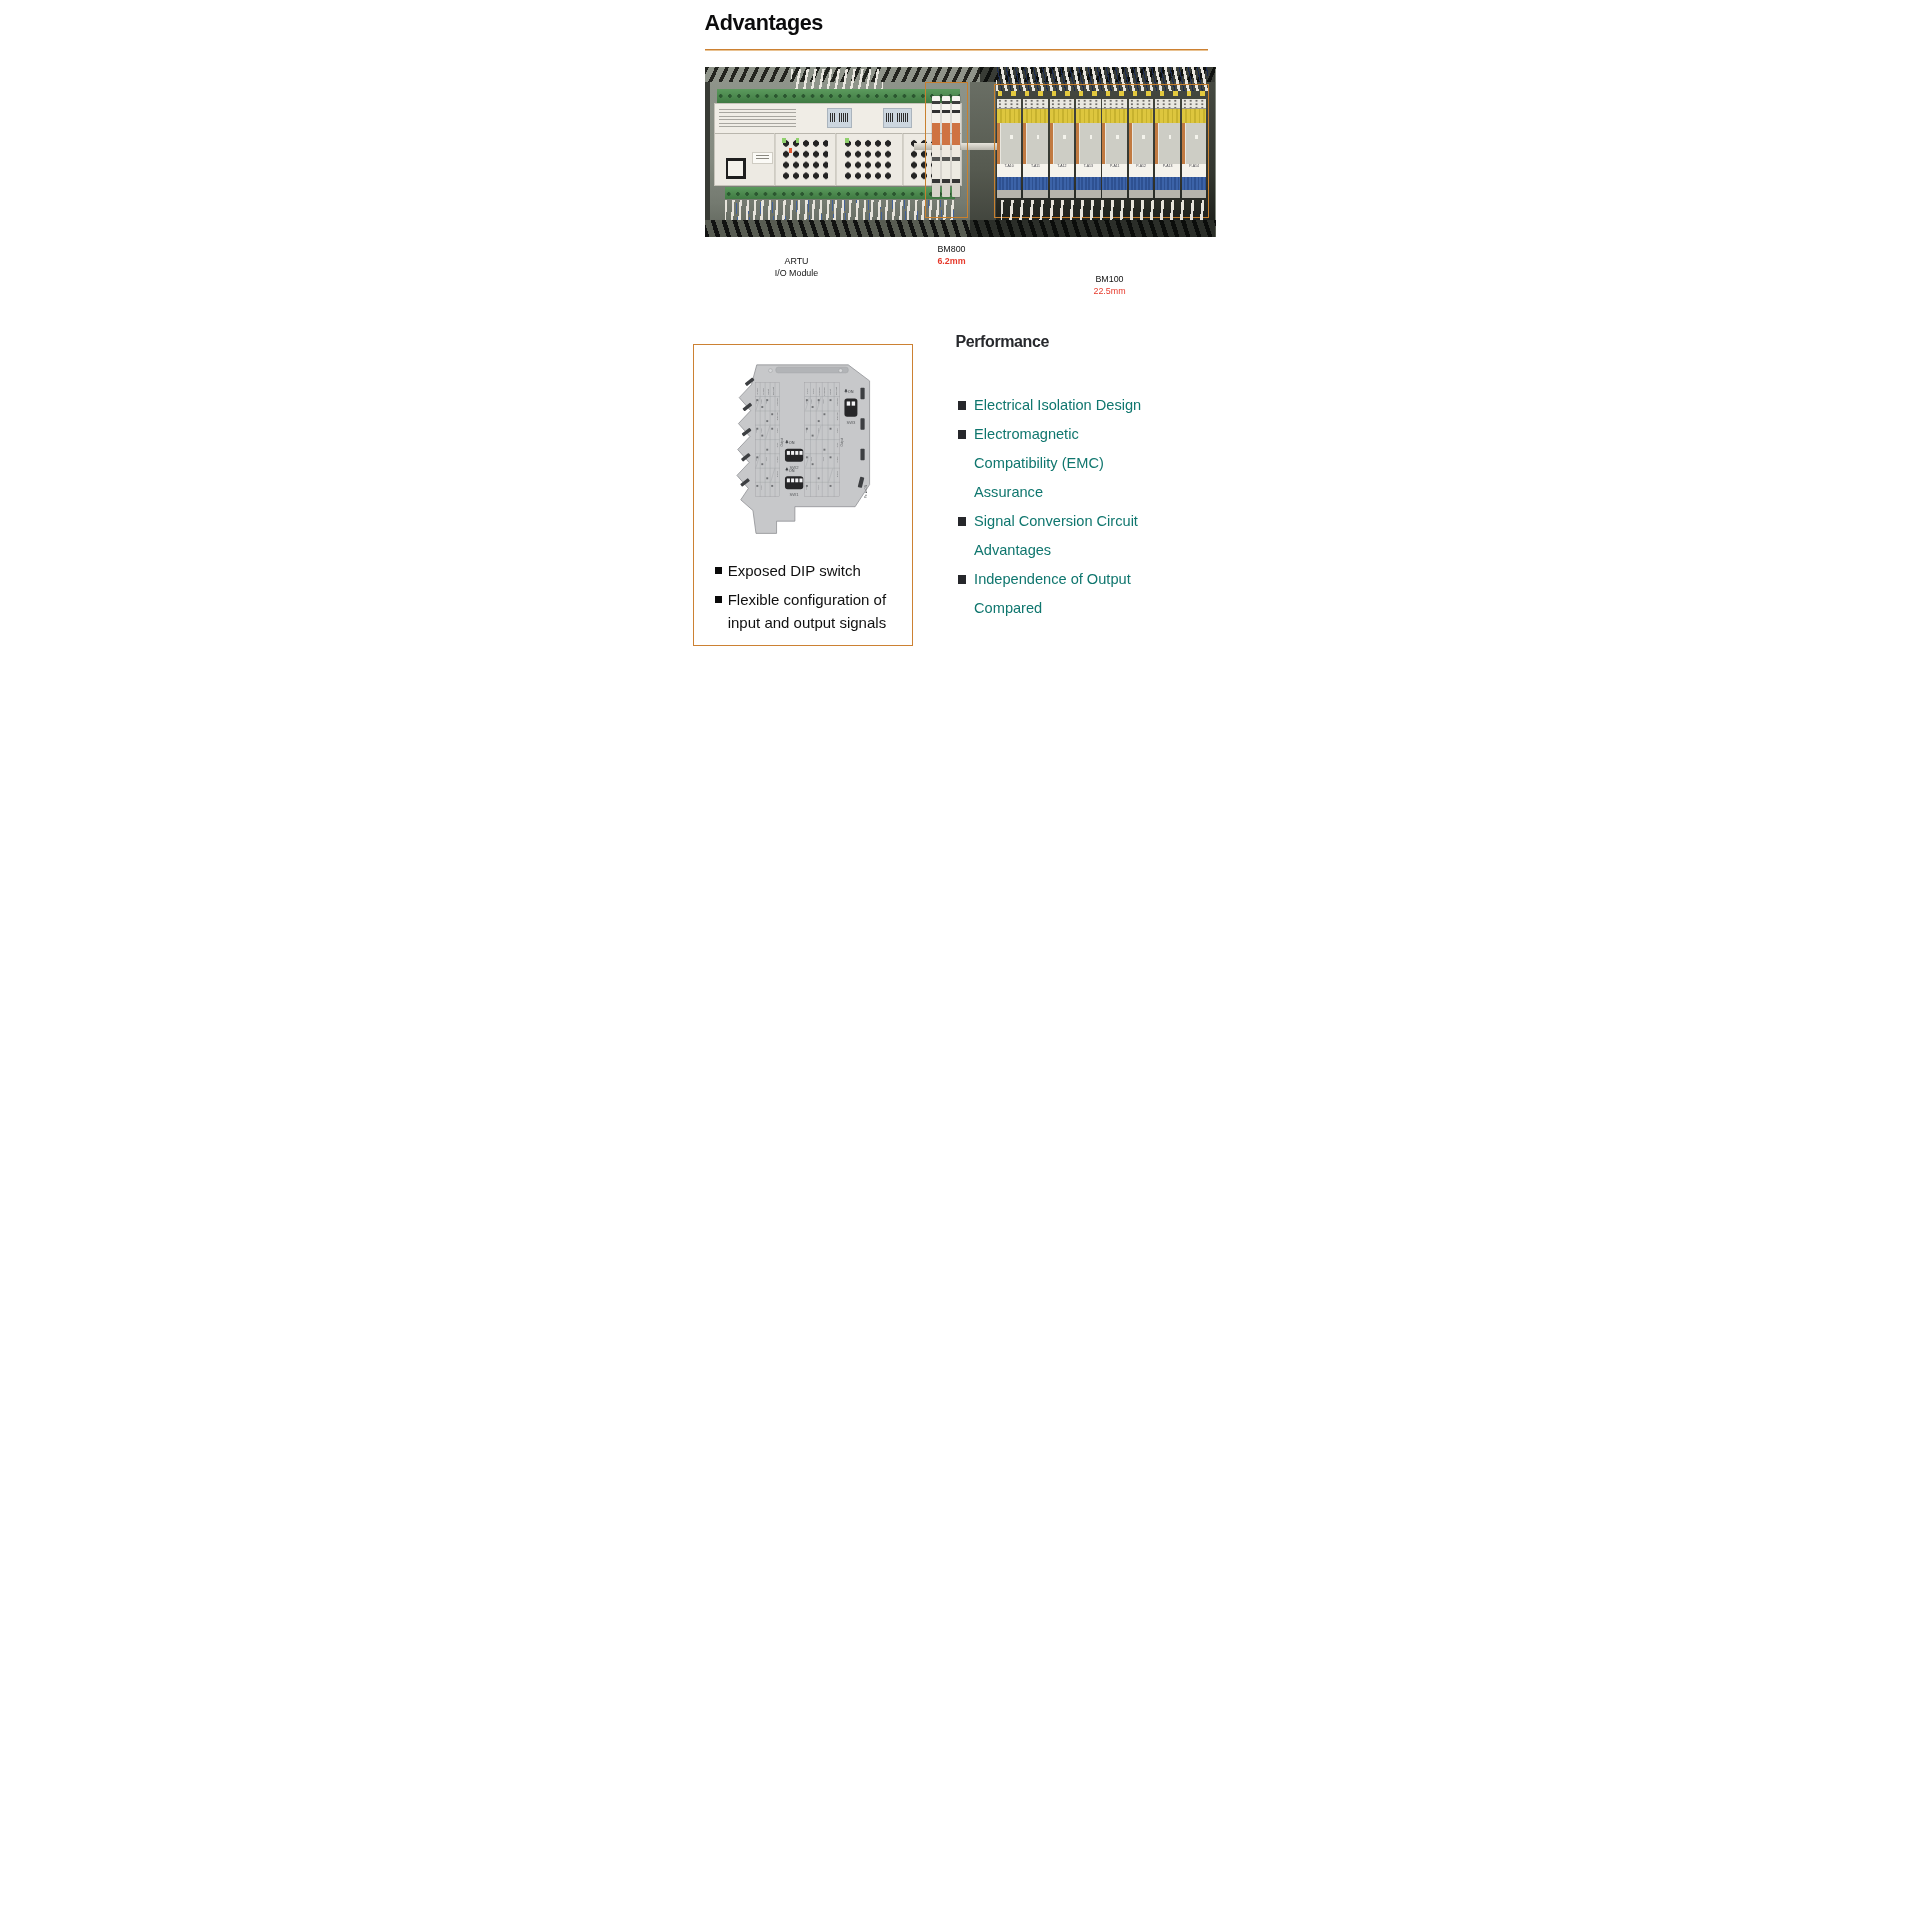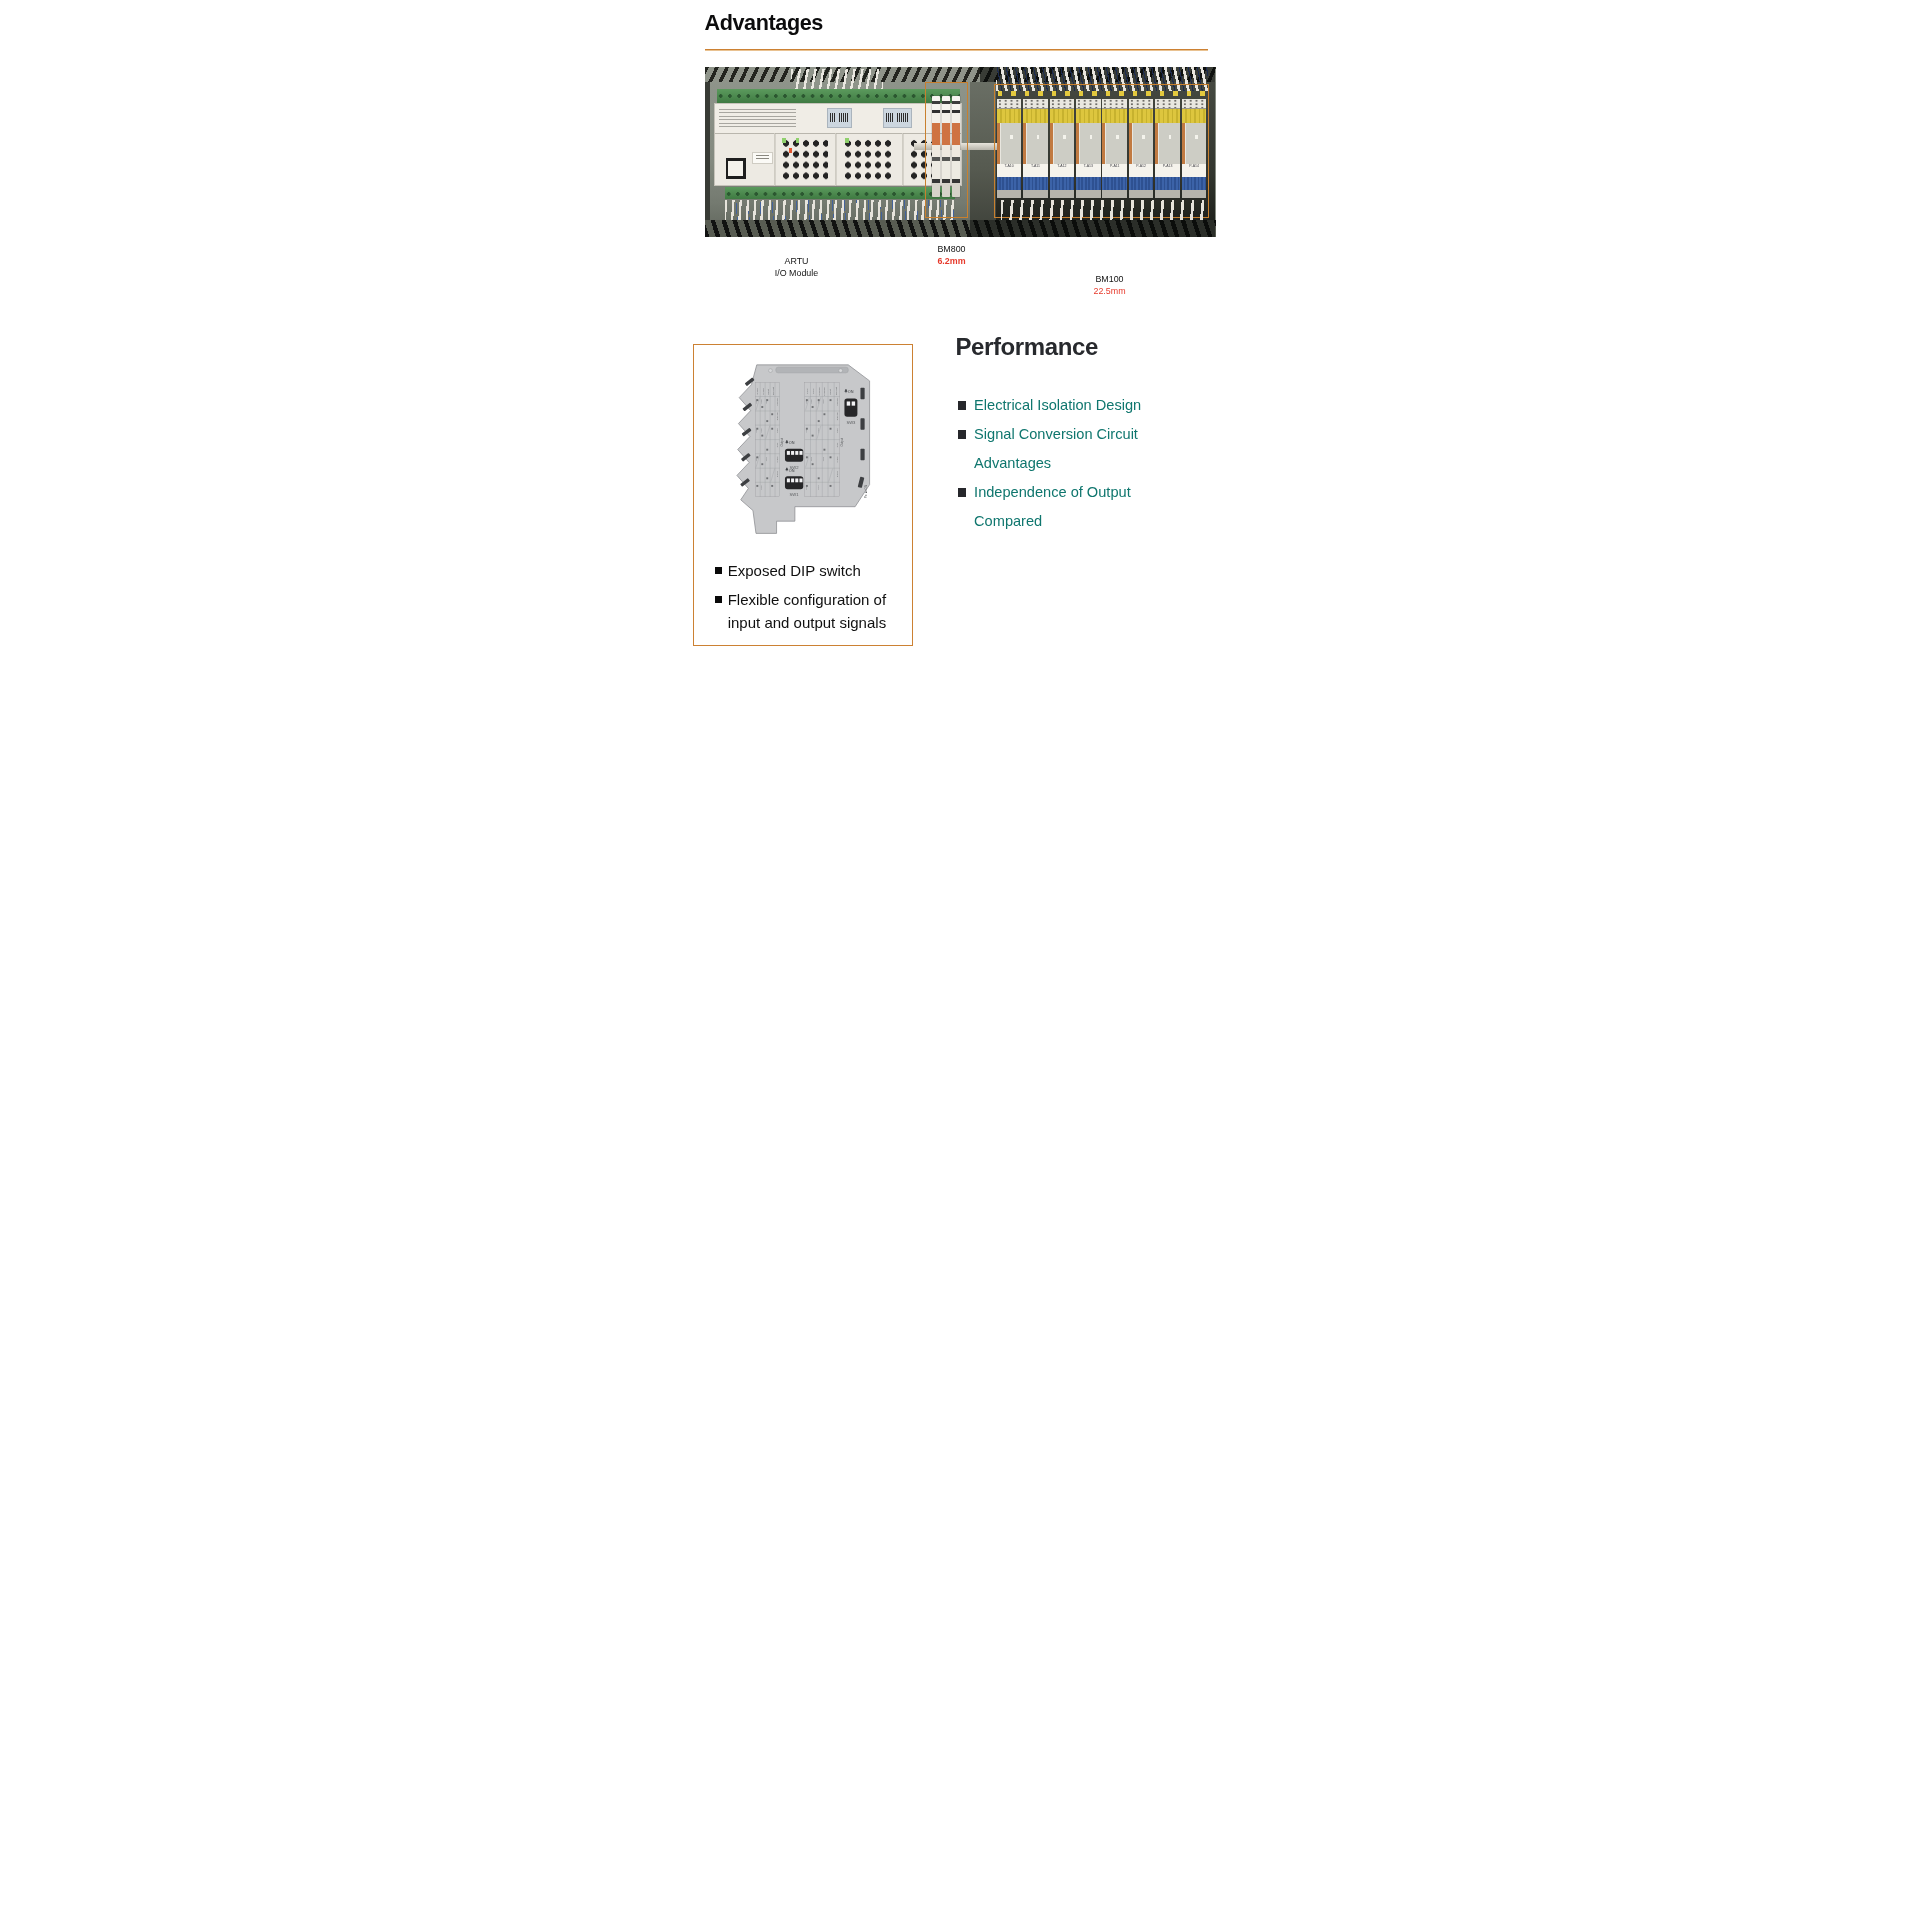--- a/index.html
+++ b/index.html
@@ -133,21 +133,21 @@
       border:0.8px solid #cc8133;box-sizing:border-box;background:#fff;}
   .diagram-wrap{position:absolute;left:22.3px;top:13px;width:173px;height:183px;}
   .fb-list{position:absolute;left:21px;top:214px;margin:0;padding:0;list-style:none;width:185px;}
   .fb-item{display:flex;margin-bottom:6.2px;}
   .fb-sq{flex:0 0 auto;width:7px;height:7px;background:#090909;margin:7.7px 6.2px 0 0;}
   .fb-lines{font-size:15px;line-height:23px;color:#101010;}
   .fb-lines span{display:block;}
 
   
   .perf-title{position:absolute;left:298px;top:333px;margin:0;
-      font-size:24px;font-weight:bold;letter-spacing:-0.4px;color:#27292d;}
+      font-size:16px;font-weight:bold;letter-spacing:-0.4px;color:#27292d;}
   .perf-list{position:absolute;left:300px;top:391px;margin:0;padding:0;list-style:none;width:231px;}
   .perf-item{display:flex;}
   .perf-sq{flex:0 0 auto;width:8.9px;height:8.9px;background:#26272b;margin:10.4px 7.7px 0 0;}
   .perf-lines{font-size:14.6px;line-height:29px;color:#0f766e;}
   .perf-lines span{display:block;}
 
   
   .dg-t{font-family:"Liberation Sans",sans-serif;fill:#5f6164;}
   .dg-sw{font-family:"Liberation Sans",sans-serif;fill:#84868a;}
 </style>
@@ -525,20 +525,28 @@
   <ul class="perf-list">
     <li class="perf-item">
       <span class="perf-sq"></span>
       <div class="perf-lines">
         <span>Electrical Isolation Design</span>
       </div>
     </li>
     <li class="perf-item">
       <span class="perf-sq"></span>
       <div class="perf-lines">
+        <span>Electromagnetic</span>
+        <span>Compatibility (EMC)</span>
+        <span>Assurance</span>
+      </div>
+    </li>
+    <li class="perf-item">
+      <span class="perf-sq"></span>
+      <div class="perf-lines">
         <span>Signal Conversion Circuit</span>
         <span>Advantages</span>
       </div>
     </li>
     <li class="perf-item">
       <span class="perf-sq"></span>
       <div class="perf-lines">
         <span>Independence of Output</span>
         <span>Compared</span>
       </div>

